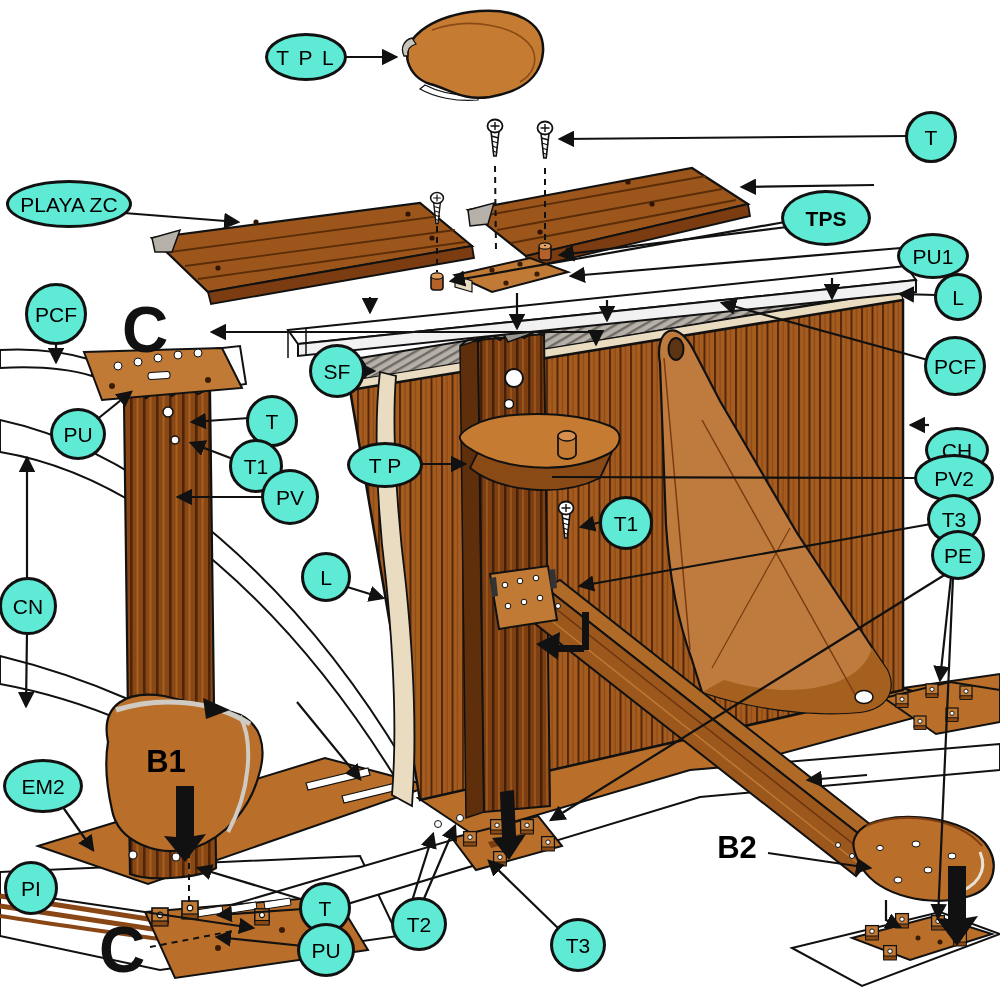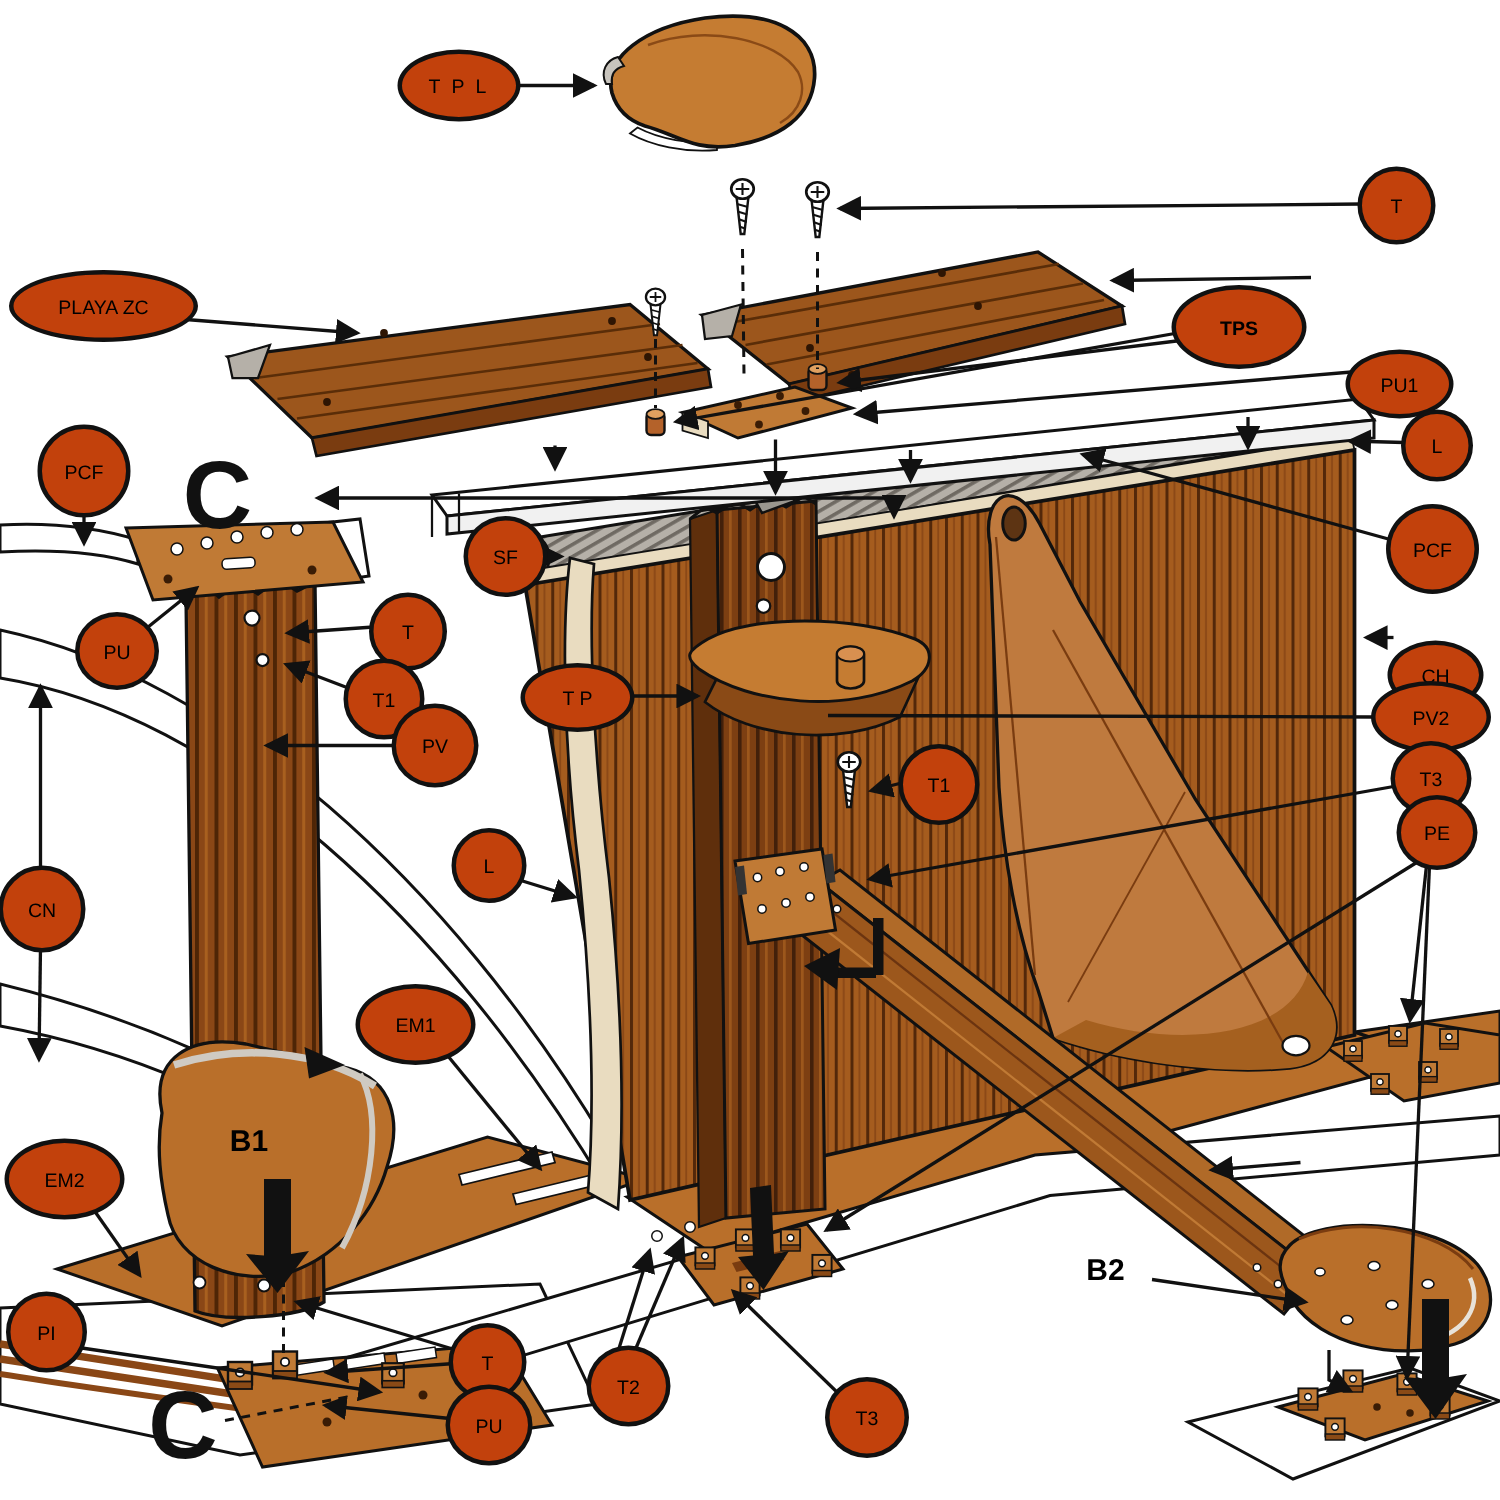--- a/index.html
+++ b/index.html
@@ -1,27 +1,27 @@
 <!DOCTYPE html>
 <html><head>
 <meta charset="utf-8">
 <style>
   html,body{margin:0;padding:0;background:#fff;}
   .stage{position:relative;width:1000px;height:1000px;background:#fff;overflow:hidden;
          font-family:"Liberation Sans","DejaVu Sans",sans-serif;color:#000;}
   .stage svg{position:absolute;left:0;top:0;}
   .callout{position:absolute;display:flex;align-items:center;justify-content:center;
-           background:#c2410c;border:3px solid #111;border-radius:50%;
-           font-size:13px;line-height:1;white-space:nowrap;z-index:6;
+           background:#5eead4;border:3px solid #111;border-radius:50%;
+           font-size:21px;line-height:1;white-space:nowrap;z-index:6;
            transform:translate(-50%,-50%);}
   .cb{font-weight:bold;}
   .letter{position:absolute;z-index:6;transform:translate(-50%,-50%);
           font-size:64px;font-weight:600;color:#111;line-height:1;}
   .part{position:absolute;z-index:6;transform:translate(-50%,-50%);
-        font-size:20px;font-weight:bold;color:#000;line-height:1;}
+        font-size:31px;font-weight:bold;color:#000;line-height:1;}
 </style>
 </head>
 <body>
 
 <div class="stage">
 
 <svg width="1000" height="1000" viewBox="0 0 1000 1000">
   <defs>
     <marker id="ah" viewBox="0 0 10 10" refX="8.5" refY="5" markerWidth="7.5" markerHeight="7.5" orient="auto-start-reverse">
       <path d="M0,0 L10,5 L0,10 Z" fill="#111"></path>
@@ -358,21 +358,20 @@
 <div class="callout" style="left:957px;top:450px;width:58px;height:40px">CH</div>
 <div class="callout" style="left:256px;top:466px;width:48px;height:48px">T1</div>
 <div class="callout" style="left:385px;top:465px;width:70px;height:40px">T P</div>
 <div class="callout" style="left:954px;top:478px;width:74px;height:42px">PV2</div>
 <div class="callout" style="left:290px;top:497px;width:52px;height:50px">PV</div>
 <div class="callout" style="left:954px;top:519px;width:48px;height:44px">T3</div>
 <div class="callout" style="left:626px;top:523px;width:48px;height:48px">T1</div>
 <div class="callout" style="left:958px;top:555px;width:48px;height:44px">PE</div>
 <div class="callout" style="left:326px;top:577px;width:44px;height:44px">L</div>
 <div class="callout" style="left:28px;top:606px;width:52px;height:52px">CN</div>
-<div class="callout" style="left:277px;top:683px;width:74px;height:48px">EM1</div>
 <div class="part" style="left:166px;top:761px">B1</div>
 <div class="callout" style="left:43px;top:786px;width:74px;height:48px">EM2</div>
 <div class="part" style="left:737px;top:847px">B2</div>
 <div class="callout" style="left:31px;top:888px;width:48px;height:48px">PI</div>
 <div class="callout" style="left:325px;top:908px;width:46px;height:46px">T</div>
 <div class="callout" style="left:419px;top:924px;width:50px;height:48px">T2</div>
 <div class="callout" style="left:578px;top:945px;width:50px;height:48px">T3</div>
 <div class="callout" style="left:326px;top:950px;width:52px;height:48px">PU</div>
 <div class="callout" style="left:78px;top:434px;width:50px;height:46px">PU</div>
 <div class="letter" style="left:122px;top:950px">C</div>

